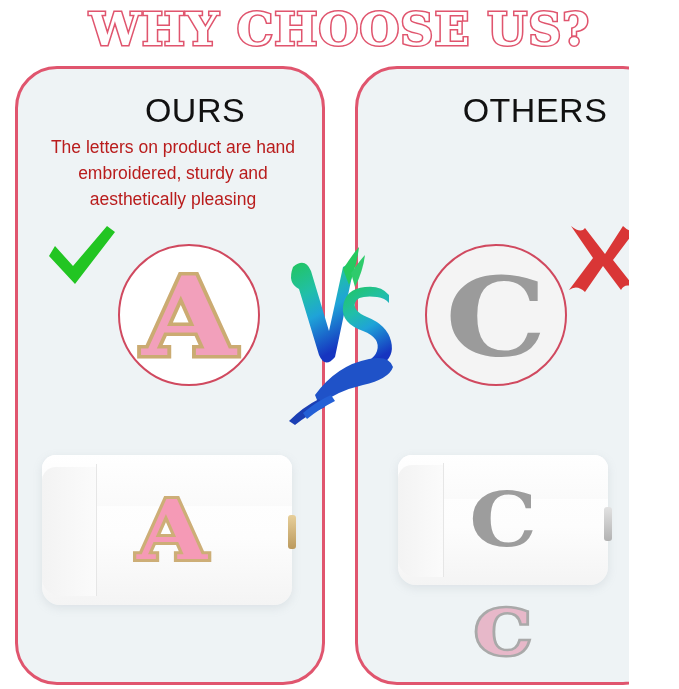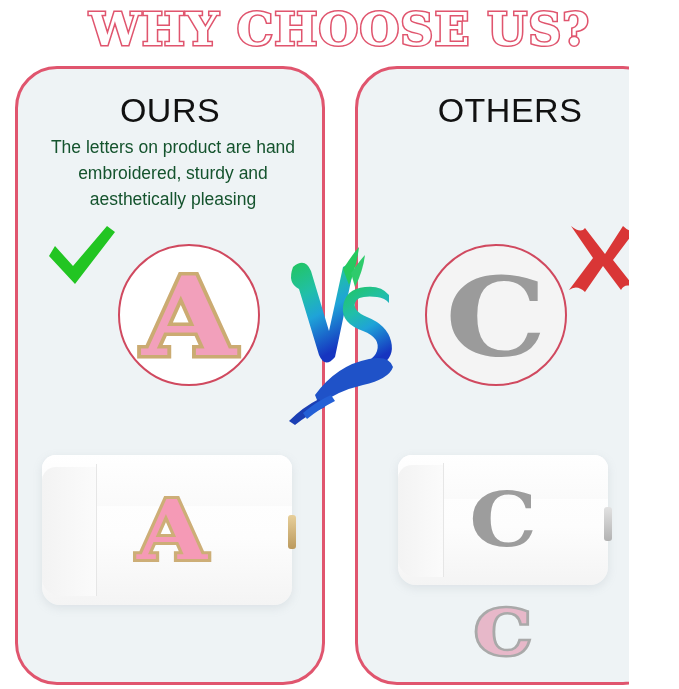--- a/index.html
+++ b/index.html
@@ -61,30 +61,31 @@
   .panel-heading {
     position: absolute;
     top: 22px;
     left: 0;
     width: 100%;
     text-align: center;
     font-size: 34px;
     font-weight: normal;
     color: #111111;
     letter-spacing: 0.5px;
+    padding-left: 25px;
   }
   .panel-body {
     position: absolute;
     top: 66px;
     left: 12px;
     width: 286px;
     text-align: center;
     font-size: 17.5px;
     line-height: 1.48;
-    color: #14532d;
+    color: #b91c1c;
   }
 
   
   .verdict-icon {
     position: absolute;
     width: 74px;
     height: 74px;
   }
   #check-icon { left: 45px;  top: 222px; }
   #cross-icon { left: 565px; top: 222px; }

